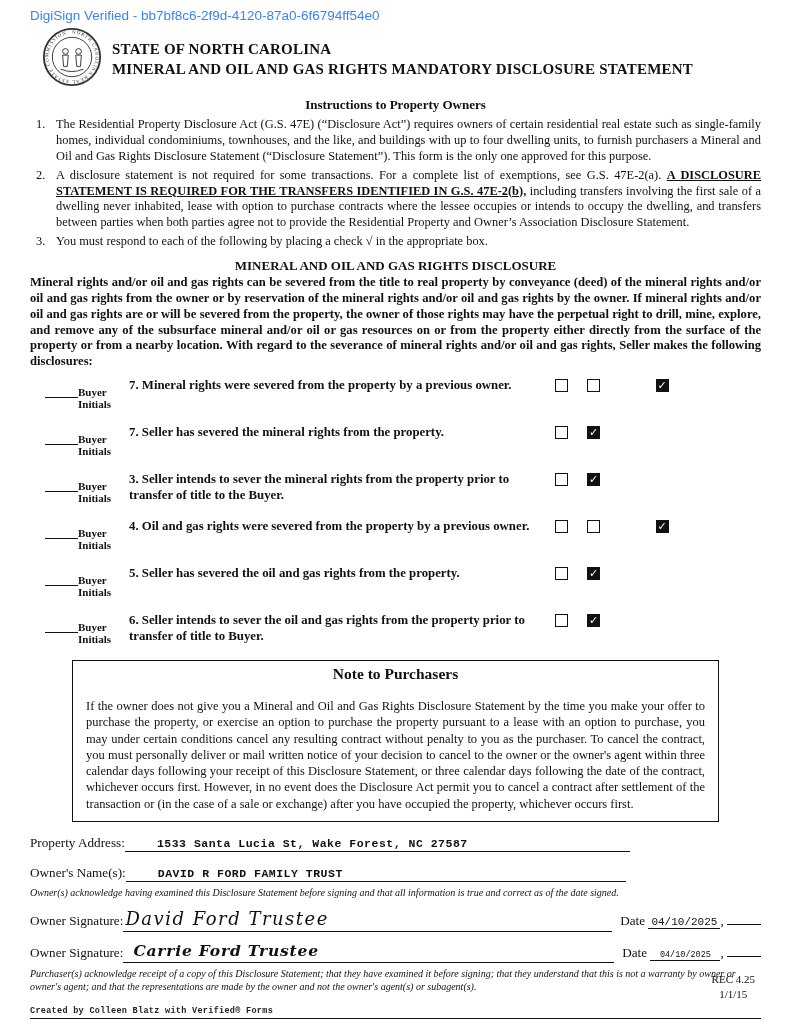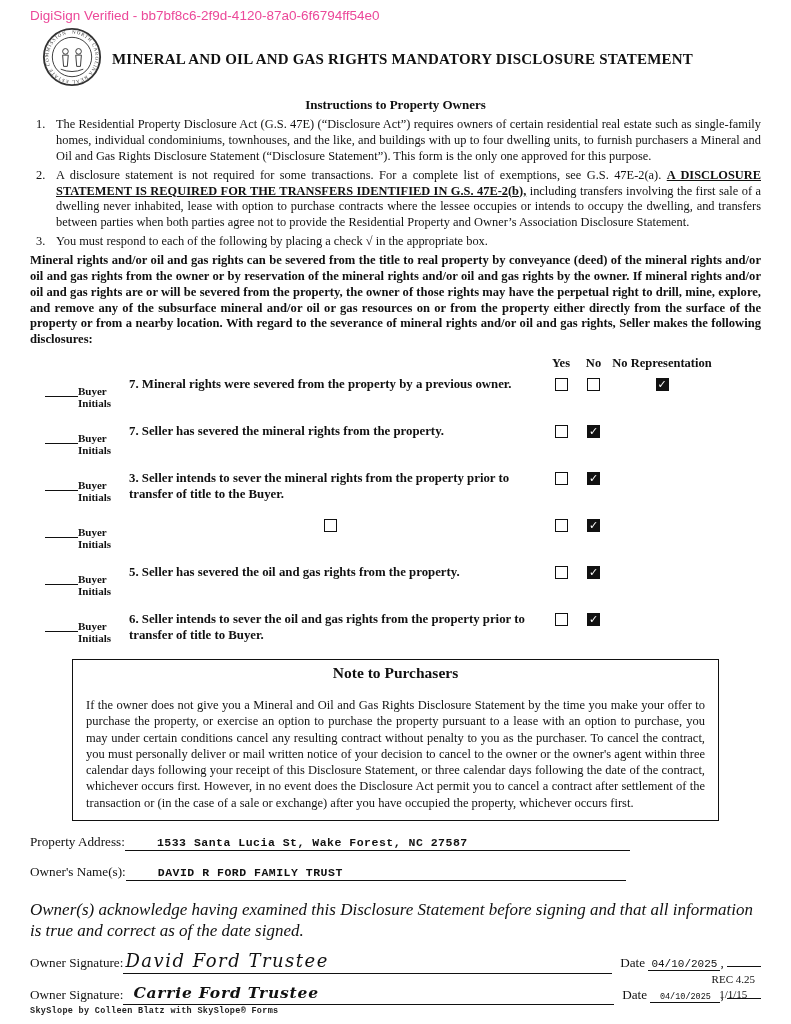--- a/index.html
+++ b/index.html
@@ -1,20 +1,20 @@
 <!DOCTYPE html>
 <html><head>
 <meta charset="utf-8">
 <style>
   * { margin:0; padding:0; box-sizing:border-box; }
   html,body { width:791px; height:1024px; background:#ffffff; overflow:hidden; }
   body { position:relative; font-family:"Liberation Serif", serif; color:#111; }
   .page { padding:8px 30px 0 30px; }
 
-  .digisign { font-family:"Liberation Sans", sans-serif; font-size:13.5px; color:#ec4899; margin-bottom:4px; }
+  .digisign { font-family:"Liberation Sans", sans-serif; font-size:13.5px; color:#3b82f6; margin-bottom:4px; }
 
   .header { display:flex; align-items:center; margin-left:12px; margin-bottom:2px; }
   .seal { flex:0 0 auto; margin-right:10px; }
   .titles { font-weight:bold; font-size:15px; line-height:1.35; letter-spacing:0.2px; }
 
   .center-head { text-align:center; font-weight:bold; font-size:13px; margin:6px 0 4px 0; }
 
   ol.instructions { list-style:none; font-size:12.4px; line-height:1.28; }
   ol.instructions li { display:flex; margin-bottom:3px; }
   .li-num { flex:0 0 26px; padding-left:6px; }
@@ -42,21 +42,21 @@
   .notebox .nb-title { text-align:center; font-weight:bold; font-size:15.5px; margin-bottom:15px; }
   .notebox .nb-body { font-size:12.5px; line-height:1.3; text-align:justify; }
 
   .fieldrow { display:flex; align-items:baseline; font-size:13.2px; margin-top:13px; }
   .fieldrow .flabel { white-space:nowrap; }
   .fill-line { border-bottom:1.2px solid #111; display:inline-block; }
   .mono-val { font-family:"Liberation Mono", monospace; font-weight:bold; font-size:11.5px; letter-spacing:0.5px; padding:0 4px 1px 8px;margin-left:24px; }
   .addr-line { width:505px; }
   .owner-line { width:500px; }
 
-  .ack { font-style:italic; font-size:17px; line-height:1.25; margin-top:18px; font-family:"Liberation Serif", serif; }
+  .ack { font-style:italic; font-size:10px; line-height:1.25; margin-top:5px; font-family:"Liberation Serif", serif; }
 
   .sigrow { display:flex; align-items:center; font-size:13.2px; margin-top:11px; }
   .sig-line { flex:1; border-bottom:1.2px solid #111; min-height:15px; position:relative; }
   .sig-script-1 { font-family:"DejaVu Serif", cursive; font-style:italic; font-size:18px; letter-spacing:1.5px; padding-left:2px; position:relative; top:-2px; display:inline-block; }
   .sig-script-2 { font-family:"DejaVu Serif", cursive; font-style:italic; font-weight:bold; font-size:15.5px; letter-spacing:0.8px; padding-left:10px; position:relative; top:-2px; display:inline-block; }
   .date-part { white-space:nowrap; margin-left:8px; }
   .date-val { border-bottom:1.2px solid #111; font-family:"Liberation Mono", monospace; font-weight:normal; display:inline-block; text-align:center; padding:0 3px; }
   .date-val.big { font-size:11px; }
   .date-val.small { font-size:8.5px; min-width:70px; }
   .year-blank { border-bottom:1.2px solid #111; display:inline-block; width:34px; }
@@ -83,20 +83,21 @@
           <textPath href="#arcTop">NORTH CAROLINA REAL ESTATE COMMISSION</textPath>
         </text>
         <ellipse cx="25" cy="26" rx="3" ry="3" fill="none" stroke="#333" stroke-width="1"></ellipse>
         <path d="M22 30 L28 30 L27 42 L23 42 Z" fill="none" stroke="#333" stroke-width="1"></path>
         <ellipse cx="39" cy="26" rx="3" ry="3" fill="none" stroke="#333" stroke-width="1"></ellipse>
         <path d="M36 30 L42 30 L41 42 L37 42 Z" fill="none" stroke="#333" stroke-width="1"></path>
         <path d="M20 45 Q32 50 44 45" fill="none" stroke="#333" stroke-width="1"></path>
       </svg>
     </span>
     <div class="titles">
+      <div>STATE OF NORTH CAROLINA</div>
       <div>MINERAL AND OIL AND GAS RIGHTS MANDATORY DISCLOSURE STATEMENT</div>
     </div>
   </div>
 
   <div class="center-head">Instructions to Property Owners</div>
 
   <ol class="instructions">
     <li>
       <span class="li-num">1.</span>
       <span class="li-body">The Residential Property Disclosure Act (G.S. 47E) (“Disclosure Act”) requires owners of certain residential real estate such as single-family homes, individual condominiums, townhouses, and the like, and buildings with up to four dwelling units, to furnish purchasers a Mineral and Oil and Gas Rights Disclosure Statement (“Disclosure Statement”). This form is the only one approved for this purpose.</span>
@@ -104,30 +105,24 @@
     <li>
       <span class="li-num">2.</span>
       <span class="li-body"><span>A disclosure statement is not required for some transactions. For a complete list of exemptions, see G.S. 47E-2(a). </span><span class="emph">A DISCLOSURE STATEMENT IS REQUIRED FOR THE TRANSFERS IDENTIFIED IN  G.S. 47E-2(b),</span><span> including transfers involving the first sale of a dwelling never inhabited, lease with option to purchase contracts where the lessee occupies or intends to occupy the dwelling, and transfers between parties when both parties agree not to provide the Residential Property and Owner’s Association Disclosure Statement.</span></span>
     </li>
     <li>
       <span class="li-num">3.</span>
       <span class="li-body">You must respond to each of the following by placing a check √  in the appropriate box.</span>
     </li>
   </ol>
 
+  <div class="disc-head">MINERAL AND OIL AND GAS RIGHTS DISCLOSURE</div>
   <div class="disc-intro">Mineral rights and/or oil and gas rights can be severed from the title to real property by conveyance (deed) of the mineral rights and/or oil and gas rights from the owner or by reservation of the mineral rights and/or oil and gas rights by the owner. If mineral rights and/or oil and gas rights are or will be severed from the property, the owner of those rights may have the perpetual right to drill, mine, explore, and remove any of the subsurface mineral and/or oil or gas resources on or from the property either directly from the surface of the property or from a nearby location. With regard to the severance of mineral rights and/or oil and gas rights, Seller makes the following disclosures:</div>
 
   <div class="dtable">
-    <div class="dheader">
-      <div></div>
-        <div></div>
-      <div class="hcell">Yes</div>
-      <div class="hcell">No</div>
-      <div class="hcell">No Representation</div>
-    </div>
 
     <div class="drow">
       <div class="initials">
           <span class="init-line"></span>
           <span class="init-label">Buyer Initials</span>
         </div>
       <div class="statement">7. Mineral rights were severed from the property by a previous owner.</div>
       <div class="cb-col">
           <span class="checkbox" data-checked="false"></span>
         </div>
@@ -167,20 +162,21 @@
           <span class="checkbox" data-checked="true"></span>
         </div>
       <div class="cb-col" data-present="false"></div>
     </div>
 
     <div class="drow">
       <div class="initials">
           <span class="init-line"></span>
           <span class="init-label">Buyer Initials</span>
         </div>
+      <div class="statement">4. Oil and gas rights were severed from the property by a previous owner.</div>
       <div class="cb-col">
           <span class="checkbox" data-checked="false"></span>
         </div>
       <div class="cb-col">
           <span class="checkbox" data-checked="false"></span>
         </div>
       <div class="cb-col" data-present="true">
           <span class="checkbox" data-checked="true"></span>
         </div>
     </div>
@@ -253,13 +249,13 @@
 
   </div>
 
 </div>
 
 <div class="footer-rec">
   <div>REC 4.25</div>
   <div>1/1/15</div>
 </div>
 
-<div class="created-by">SkySlope by Colleen Blatz with SkySlope® Forms</div>
+<div class="created-by">Created by Colleen Blatz with Verified® Forms</div>
 
 </body></html>

